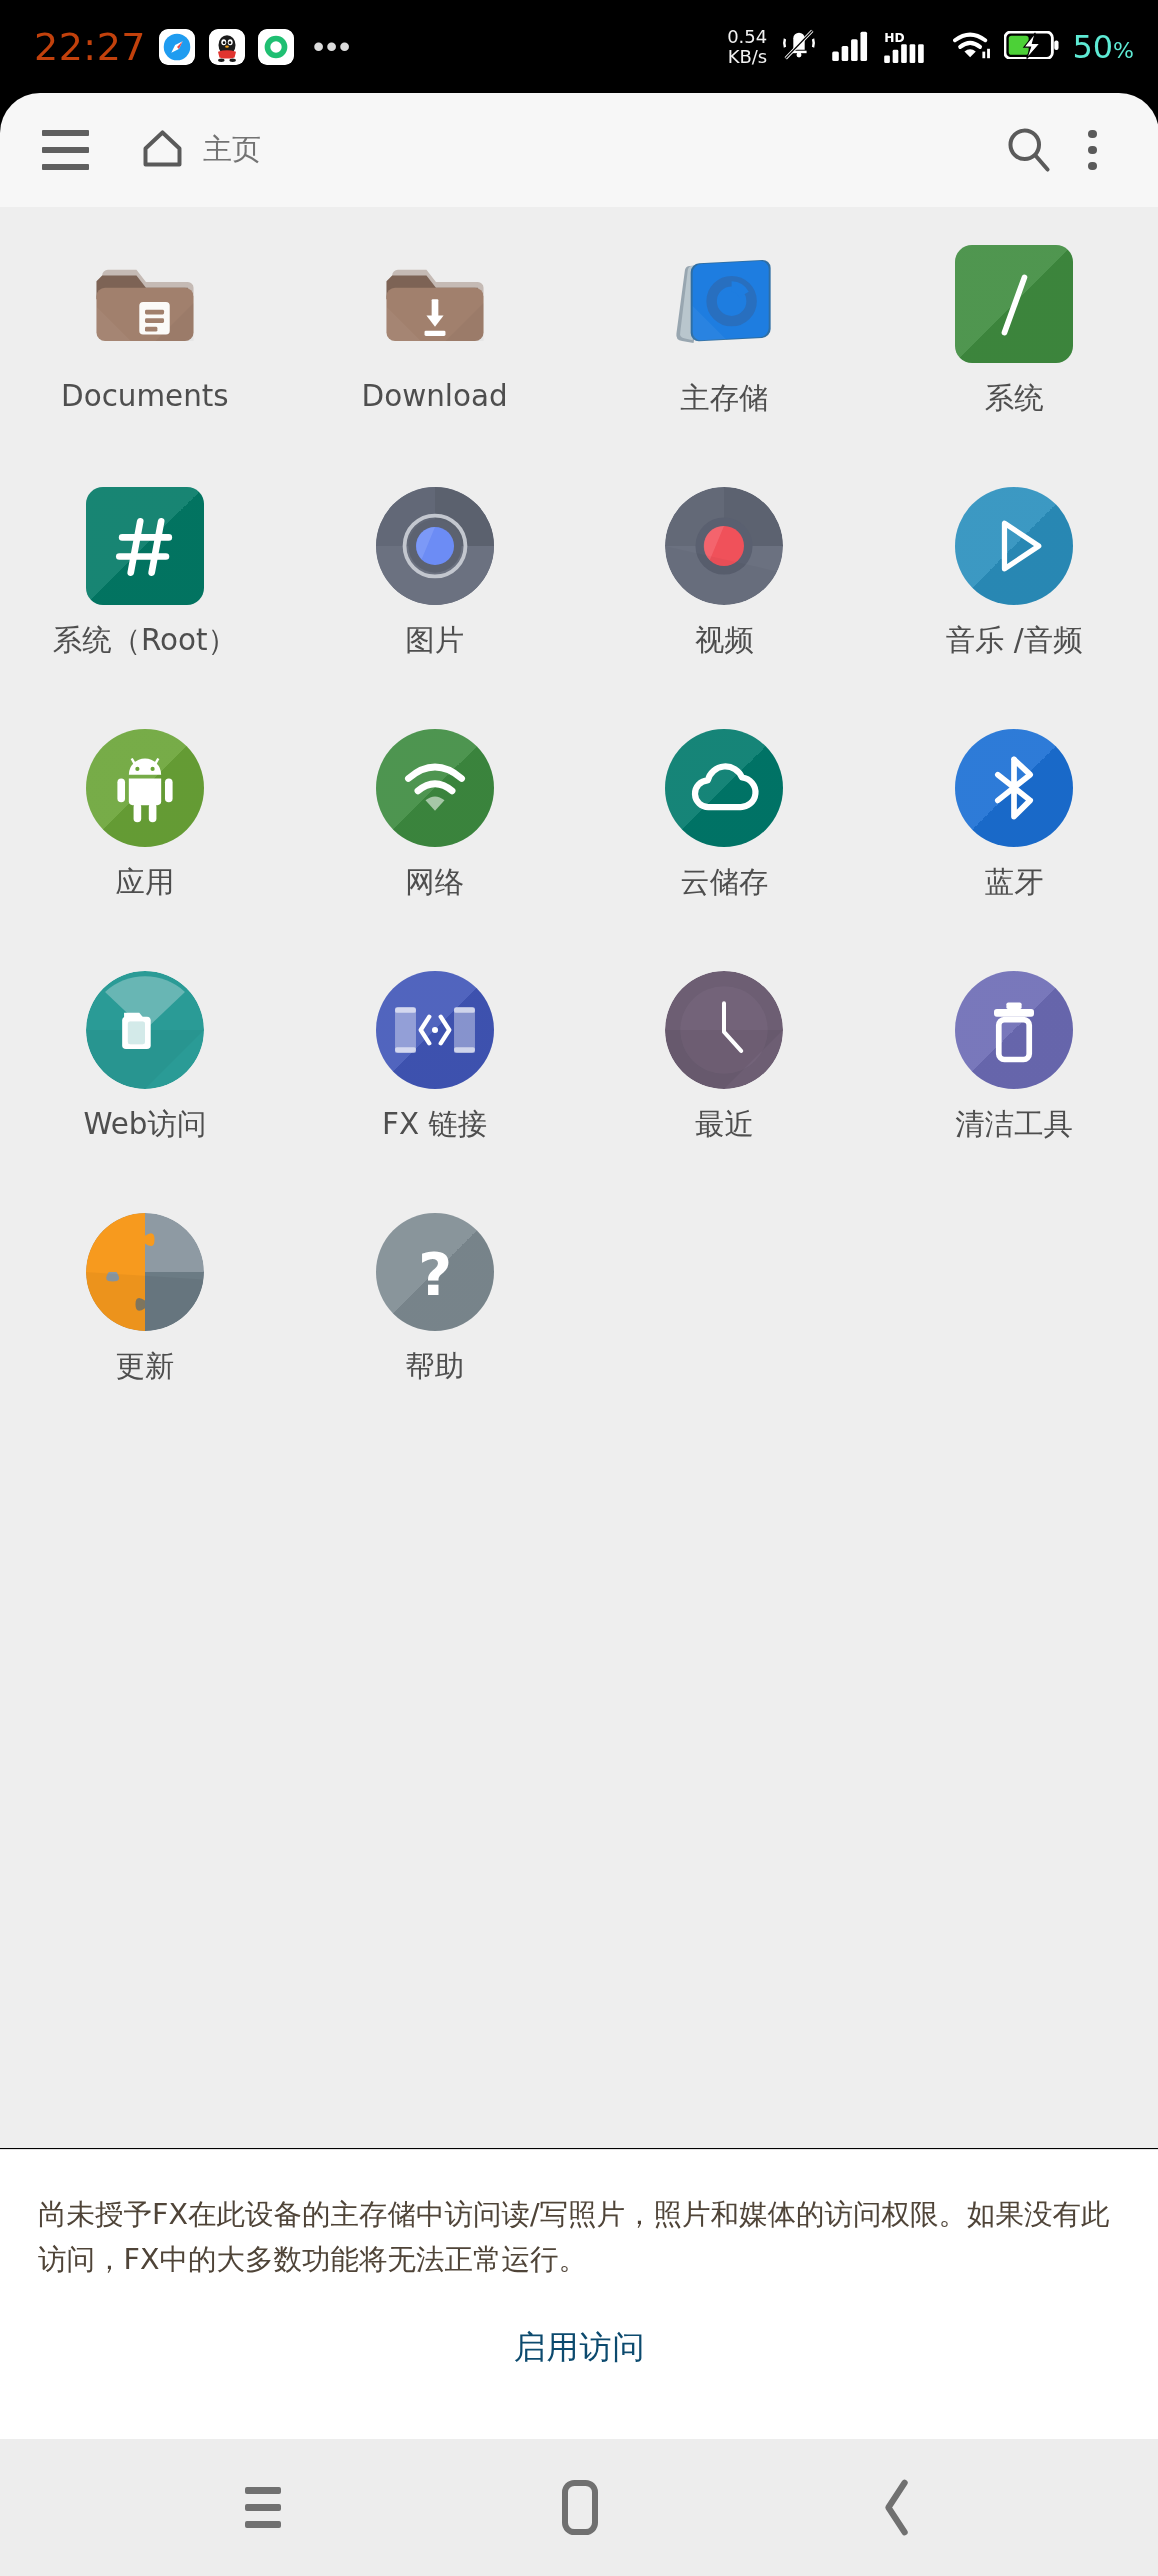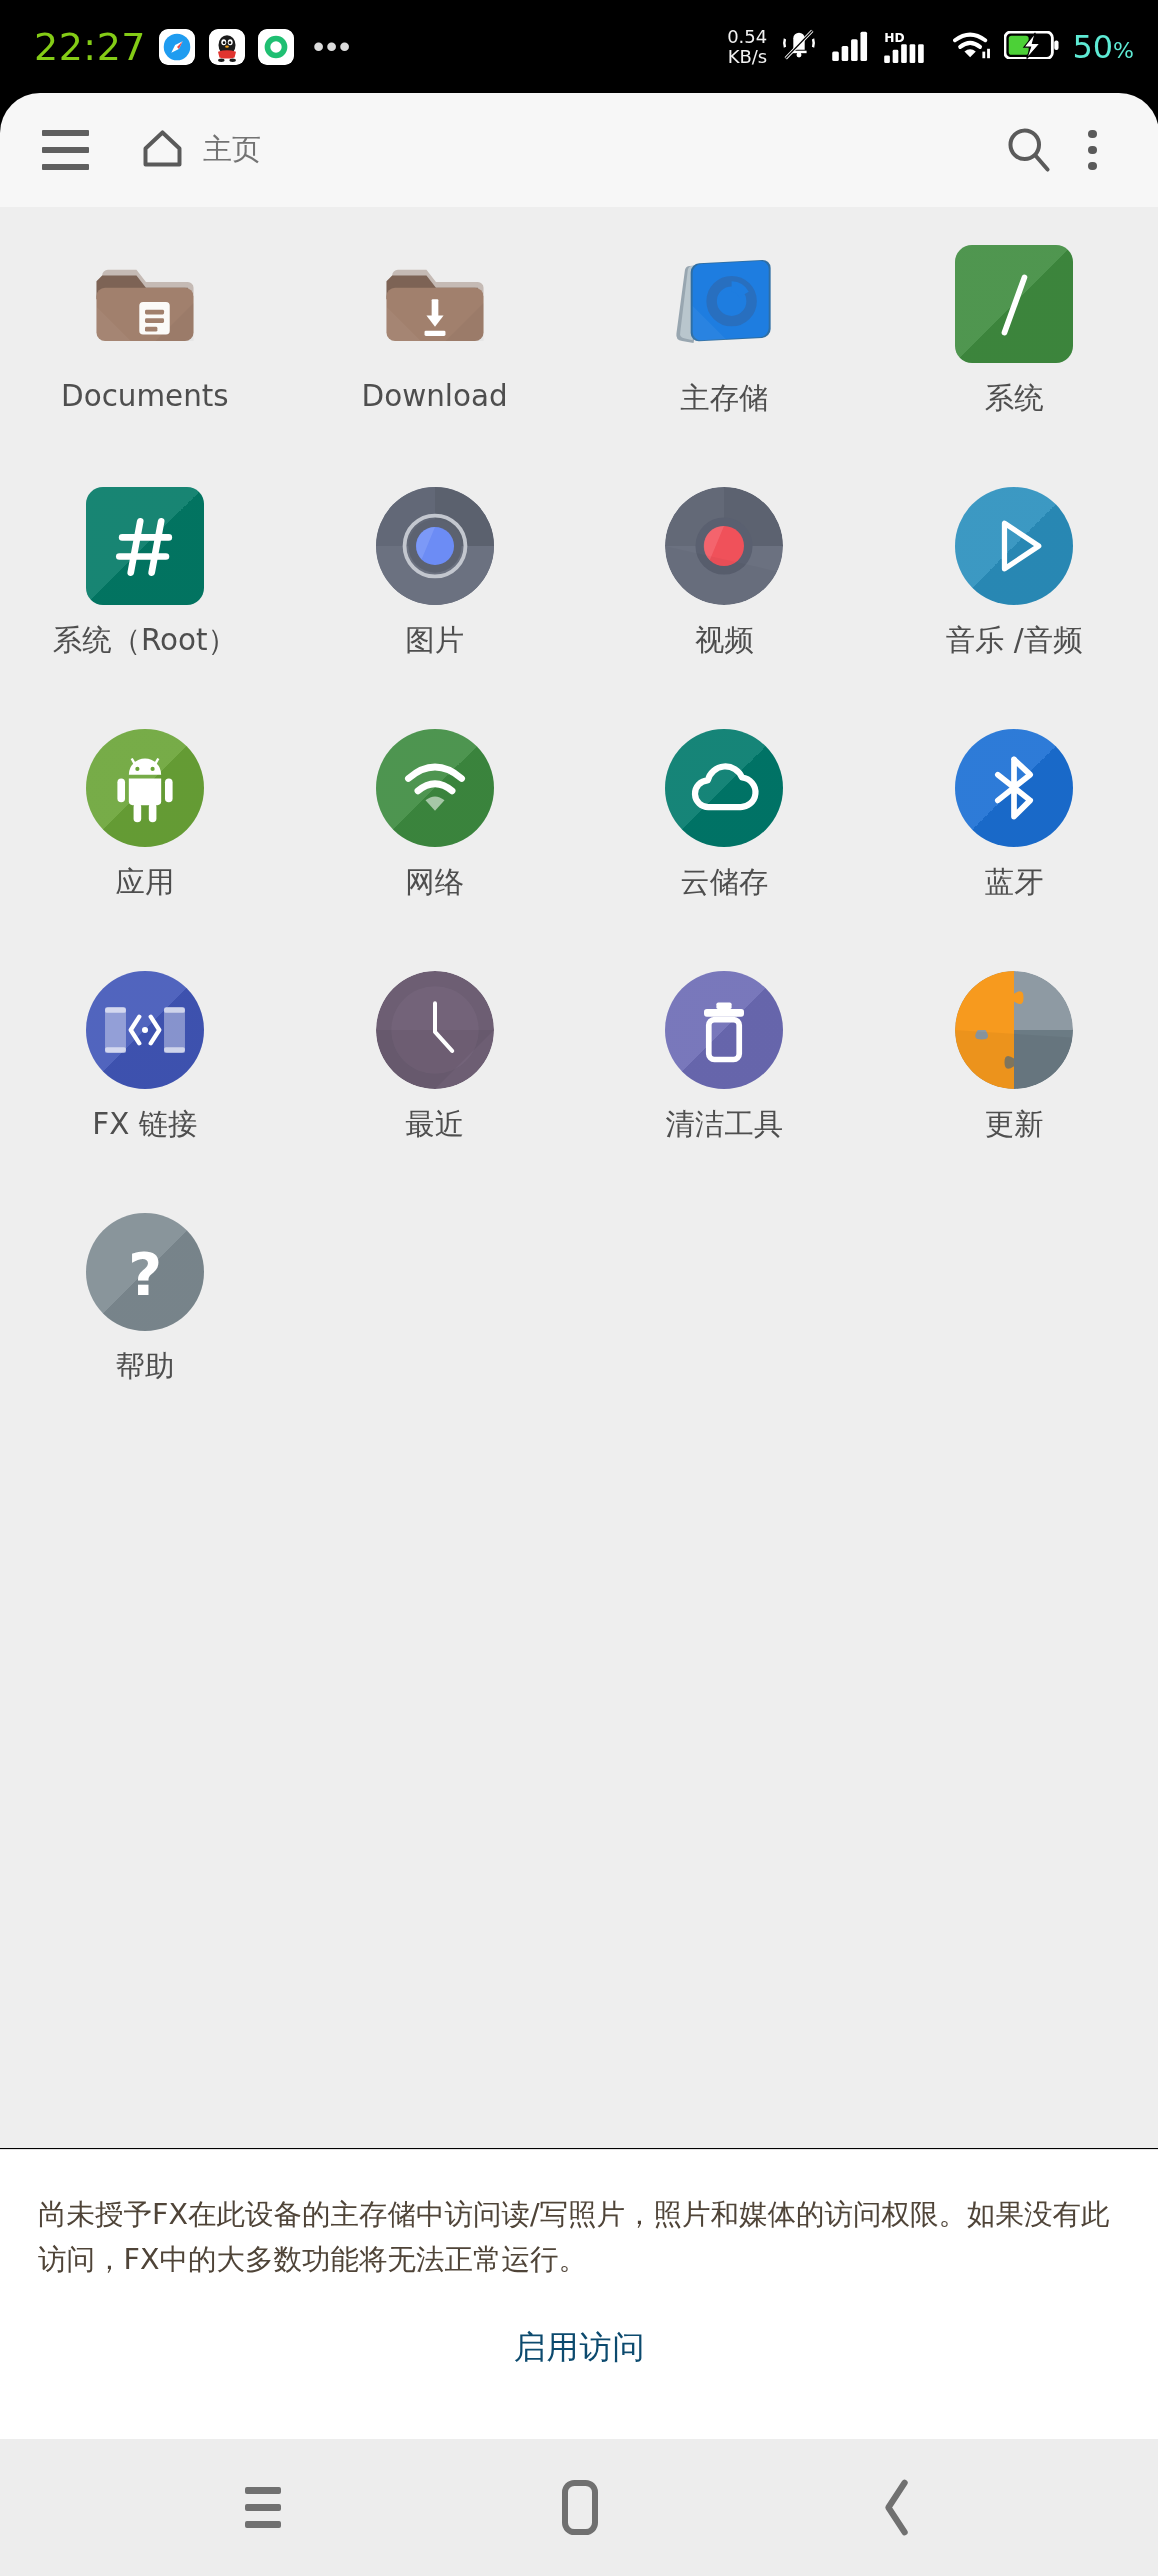--- a/index.html
+++ b/index.html
@@ -25,21 +25,21 @@
     width: 1159px;
     height: 93px;
     background: #000;
     display: flex;
     align-items: center;
     justify-content: space-between;
     padding: 0 25px 0 34px;
   }
   .sb-left { display: flex; align-items: center; gap: 13.3px; }
   .sb-clock {
-    color: #84cc16;
+    color: #c2410c;
     font-size: 38px;
     letter-spacing: 0.5px;
     font-family: "DejaVu Sans", sans-serif;
   }
   .sb-app-icon {
     width: 36px; height: 36px;
     border-radius: 9.5px;
     background: #fff;
     display: flex; align-items: center; justify-content: center;
     overflow: hidden;
@@ -529,20 +529,36 @@
 
       <div class="grid-cell">
         <div class="cell-icon circle sheen" style="background:#1a6fd4;">
           <svg width="118" height="118" viewBox="0 0 124 124" style="position:relative;z-index:1;">
             <path d="M62 32 L62 92 L79 75 L45 48 M45 75 L79 48 L62 32" fill="none" stroke="#ffffff" stroke-width="6" stroke-linejoin="round" stroke-linecap="round"></path>
           </svg>
         </div>
         <div class="cell-label">蓝牙</div>
       </div>
 
+      <div class="grid-cell">
+        <div class="cell-icon circle">
+          <svg width="118" height="118" viewBox="0 0 124 124">
+            <circle cx="62" cy="62" r="62" fill="#2a9b96"></circle>
+            <path d="M20 22 A62 62 0 0 1 104 22 L62 62 Z" fill="#7ebfbd" opacity="0.75"></path>
+            <path d="M0 62 A62 62 0 0 0 62 124 L124 62 Z" fill="#000000" opacity="0.035"></path>
+            <g fill="#ffffff">
+              <path d="M40 44 h16 l5 6 h-21 z"></path>
+              <rect x="38" y="48" width="30" height="34" rx="4"></rect>
+            </g>
+            <rect x="44" y="53" width="18" height="24" rx="2.5" fill="#2a9b96" opacity="0.28"></rect>
+            <rect x="44" y="53" width="18" height="24" rx="2.5" fill="#ffffff" opacity="0.25"></rect>
+          </svg>
+        </div>
+        <div class="cell-label">Web访问</div>
+      </div>
 
       <div class="grid-cell">
         <div class="cell-icon circle sheen" style="background:#4156b8;">
           <svg width="118" height="118" viewBox="0 0 124 124" style="position:relative;z-index:1;">
             <g fill="#ffffff" opacity="0.38">
               <rect x="20" y="38" width="22" height="48" rx="4"></rect>
               <rect x="82" y="38" width="22" height="48" rx="4"></rect>
             </g>
             <g fill="#ffffff" opacity="0.6">
               <rect x="20" y="38" width="22" height="6" rx="2"></rect>

